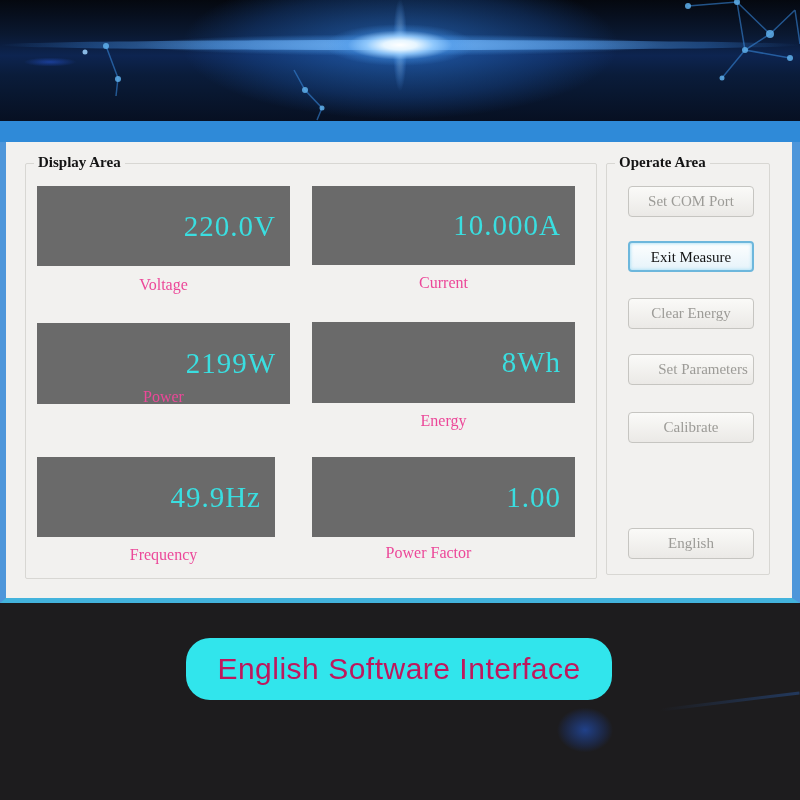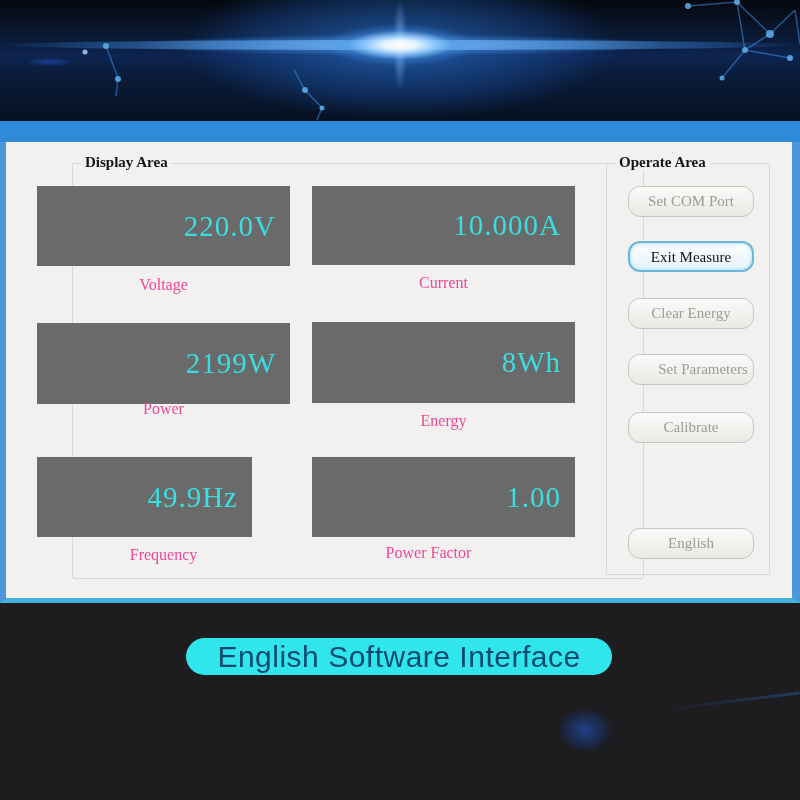--- a/index.html
+++ b/index.html
@@ -57,73 +57,73 @@
     position:absolute;left:0;top:121px;width:800px;height:21px;
     background:#2f8ad8;
   }
   .window-body{
     position:absolute;left:0;top:142px;width:800px;height:461px;
     box-sizing:border-box;background:#f2f1ef;
     border-left:6px solid #4e96da;border-right:8px solid #4e96da;border-bottom:5px solid #43b3dc;
   }
 
   .groupbox{position:absolute;border:1px solid #d8d7d3;border-radius:2px;}
-  .gb-display{left:25px;top:163px;width:570px;height:414px;margin-left:47px;}
+  .gb-display{left:25px;top:163px;width:570px;height:414px;}
   .gb-operate{left:606px;top:163px;width:162px;height:410px;}
   .gb-legend{
     position:absolute;top:-10px;left:8px;background:#f2f1ef;padding:0 4px;
     font-size:15px;font-weight:600;color:#141414;white-space:nowrap;
   }
 
   .panel{
     position:absolute;background:#6a6a6a;
     display:flex;align-items:center;justify-content:flex-end;
     padding-right:14px;box-sizing:border-box;
     color:#3adee0;font-size:29px;letter-spacing:1px;
   }
   .p-voltage    {left:37px; top:186px;width:253px;height:80px;}
   .p-current    {left:312px;top:186px;width:263px;height:79px;}
   .p-power      {left:37px; top:323px;width:253px;height:81px;}
   .p-energy     {left:312px;top:322px;width:263px;height:81px;}
-  .p-frequency  {left:37px; top:457px;width:215px;height:80px;}
+  .p-frequency  {left:37px; top:457px;width:238px;height:80px;}
   .p-powerfactor{left:312px;top:457px;width:263px;height:80px;}
 
   .panel-label{
     position:absolute;text-align:center;font-size:16px;color:#ec4899;
   }
   .l-voltage    {left:37px; top:276px;width:253px;}
   .l-current    {left:312px;top:274px;width:263px;}
-  .l-power      {left:37px; top:400px;width:253px;}
+  .l-power      {left:37px; top:388px;width:253px;}
   .l-energy     {left:312px;top:412px;width:263px;}
   .l-frequency  {left:37px; top:546px;width:253px;}
   .l-powerfactor{left:297px;top:544px;width:263px;}
 
   .op-btn{
     position:absolute;left:628px;width:126px;height:31px;
-    border:1px solid #c6c5c1;border-radius:12px;
+    border:1px solid #c6c5c1;border-radius:4px;
     background:linear-gradient(#fafaf8,#ebe9e6);
     color:#9c9b97;font-size:15px;font-family:"Liberation Serif",serif;
     text-align:center;line-height:29px;box-sizing:border-box;cursor:default;
   }
   .b-setcom  {top:186px;}
   .b-exit    {top:241px;height:31px;line-height:29px;
               color:#151515;border:2px solid #6db7dc;
               background:linear-gradient(#fdfefe,#e6f3fa);
               box-shadow:inset 0 0 3px 1px #b9e4f6;}
   .b-clear   {top:298px;}
   .b-setparam{top:354px;padding-left:24px;}
   .b-calib   {top:412px;}
   .b-cancel  {top:528px;}
 
   
   .caption-badge{
-    position:absolute;left:186px;top:638px;width:426px;height:37px;
+    position:absolute;left:186px;top:638px;width:426px;height:62px;
     background:#31e5ec;border-radius:24px;
     display:flex;align-items:center;justify-content:center;
-    font-family:"Liberation Sans",sans-serif;font-size:30px;color:#0c4a6e;
+    font-family:"Liberation Sans",sans-serif;font-size:30px;color:#be185d;
     letter-spacing:.5px;
   }
 </style>
 </head>
 <body>
 
 <div class="hero">
   <div class="flare-glow"></div>
   <div class="flare-streak2"></div>
   <div class="flare-streak"></div>

